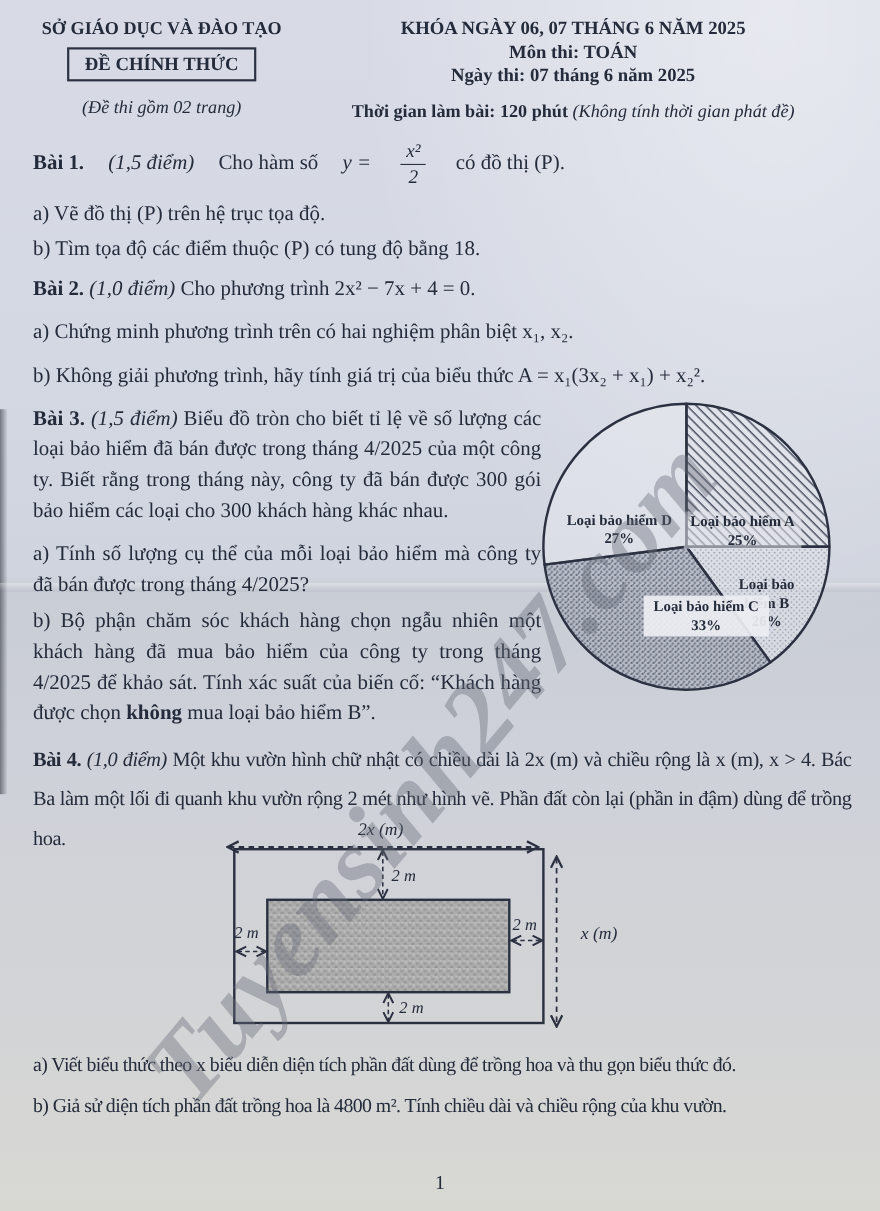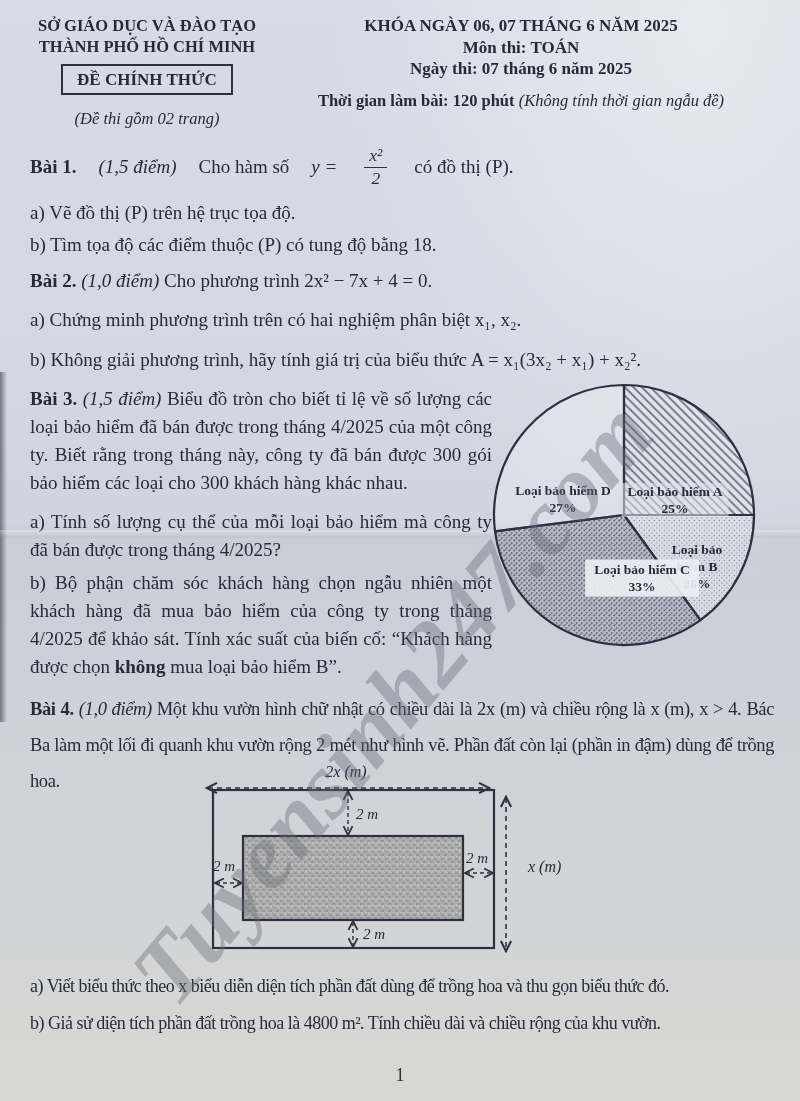--- a/index.html
+++ b/index.html
@@ -86,33 +86,32 @@
 <body>
 
 <div class="page">
 
   <div class="edge-strip"></div>
   <div class="fold-line"></div>
 
   <div class="hdr">
     <div class="hdr-left">
       <div>SỞ GIÁO DỤC VÀ ĐÀO TẠO</div>
-      <div>THÀNH PHỐ HỒ CHÍ MINH</div>
       <div>
         <span class="obox">ĐỀ CHÍNH THỨC</span>
       </div>
       <div class="pages-note">(Đề thi gồm 02 trang)</div>
     </div>
     <div class="hdr-right">
       <div class="rl">KHÓA NGÀY 06, 07 THÁNG 6 NĂM 2025</div>
       <div class="rl">Môn thi: TOÁN</div>
       <div class="rl">Ngày thi: 07 tháng 6 năm 2025</div>
       <div class="time-line">
         <span>Thời gian làm bài: 120 phút</span>
-        <span class="time-italic">(Không tính thời gian ngẫu đề)</span>
+        <span class="time-italic">(Không tính thời gian phát đề)</span>
       </div>
     </div>
   </div>
 
   <section id="bai1">
     <p class="qline">
       <span class="b">Bài 1.</span>
       <span class="i">(1,5 điểm)</span>
       <span>Cho hàm số</span>
       <span class="m">y =</span>

